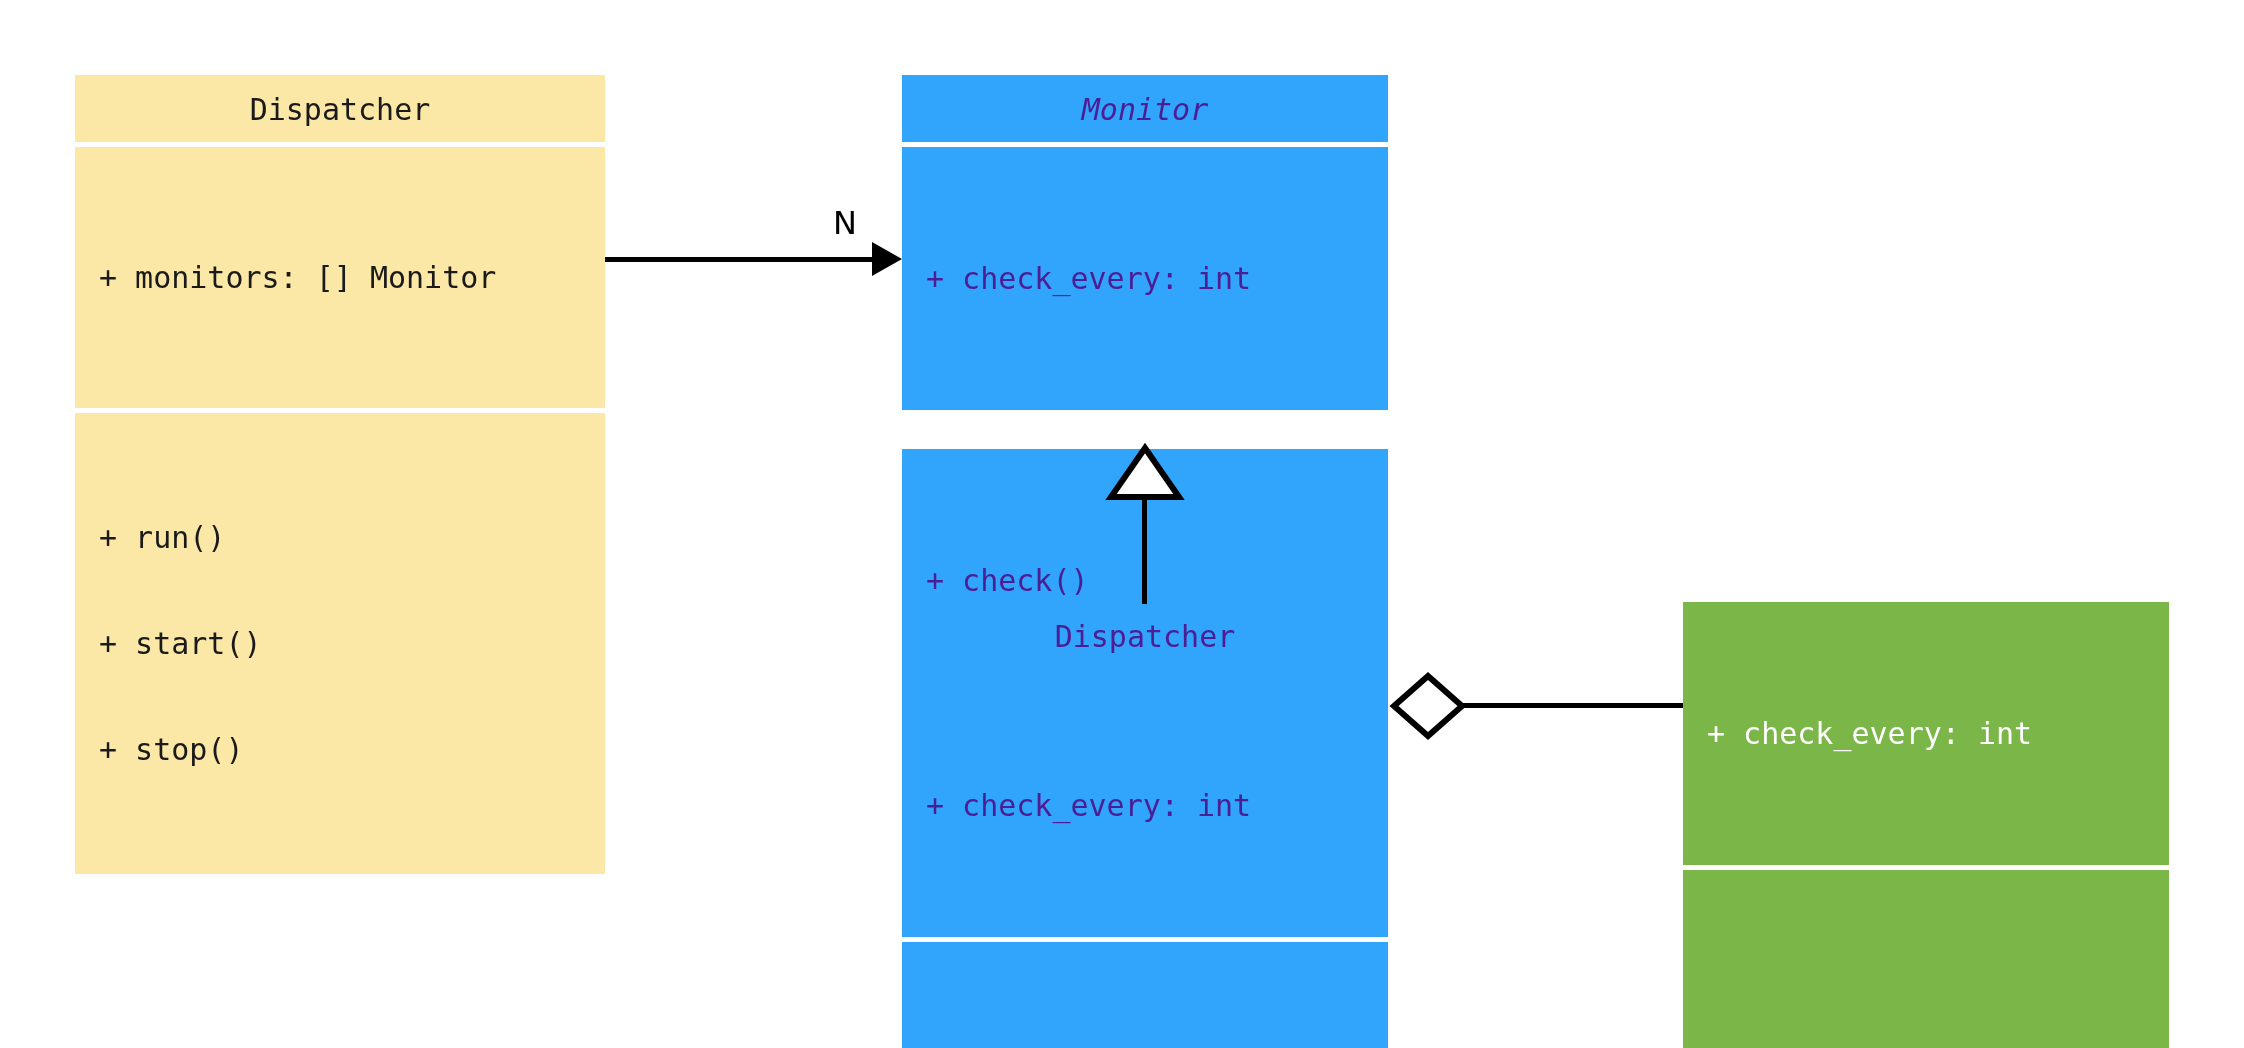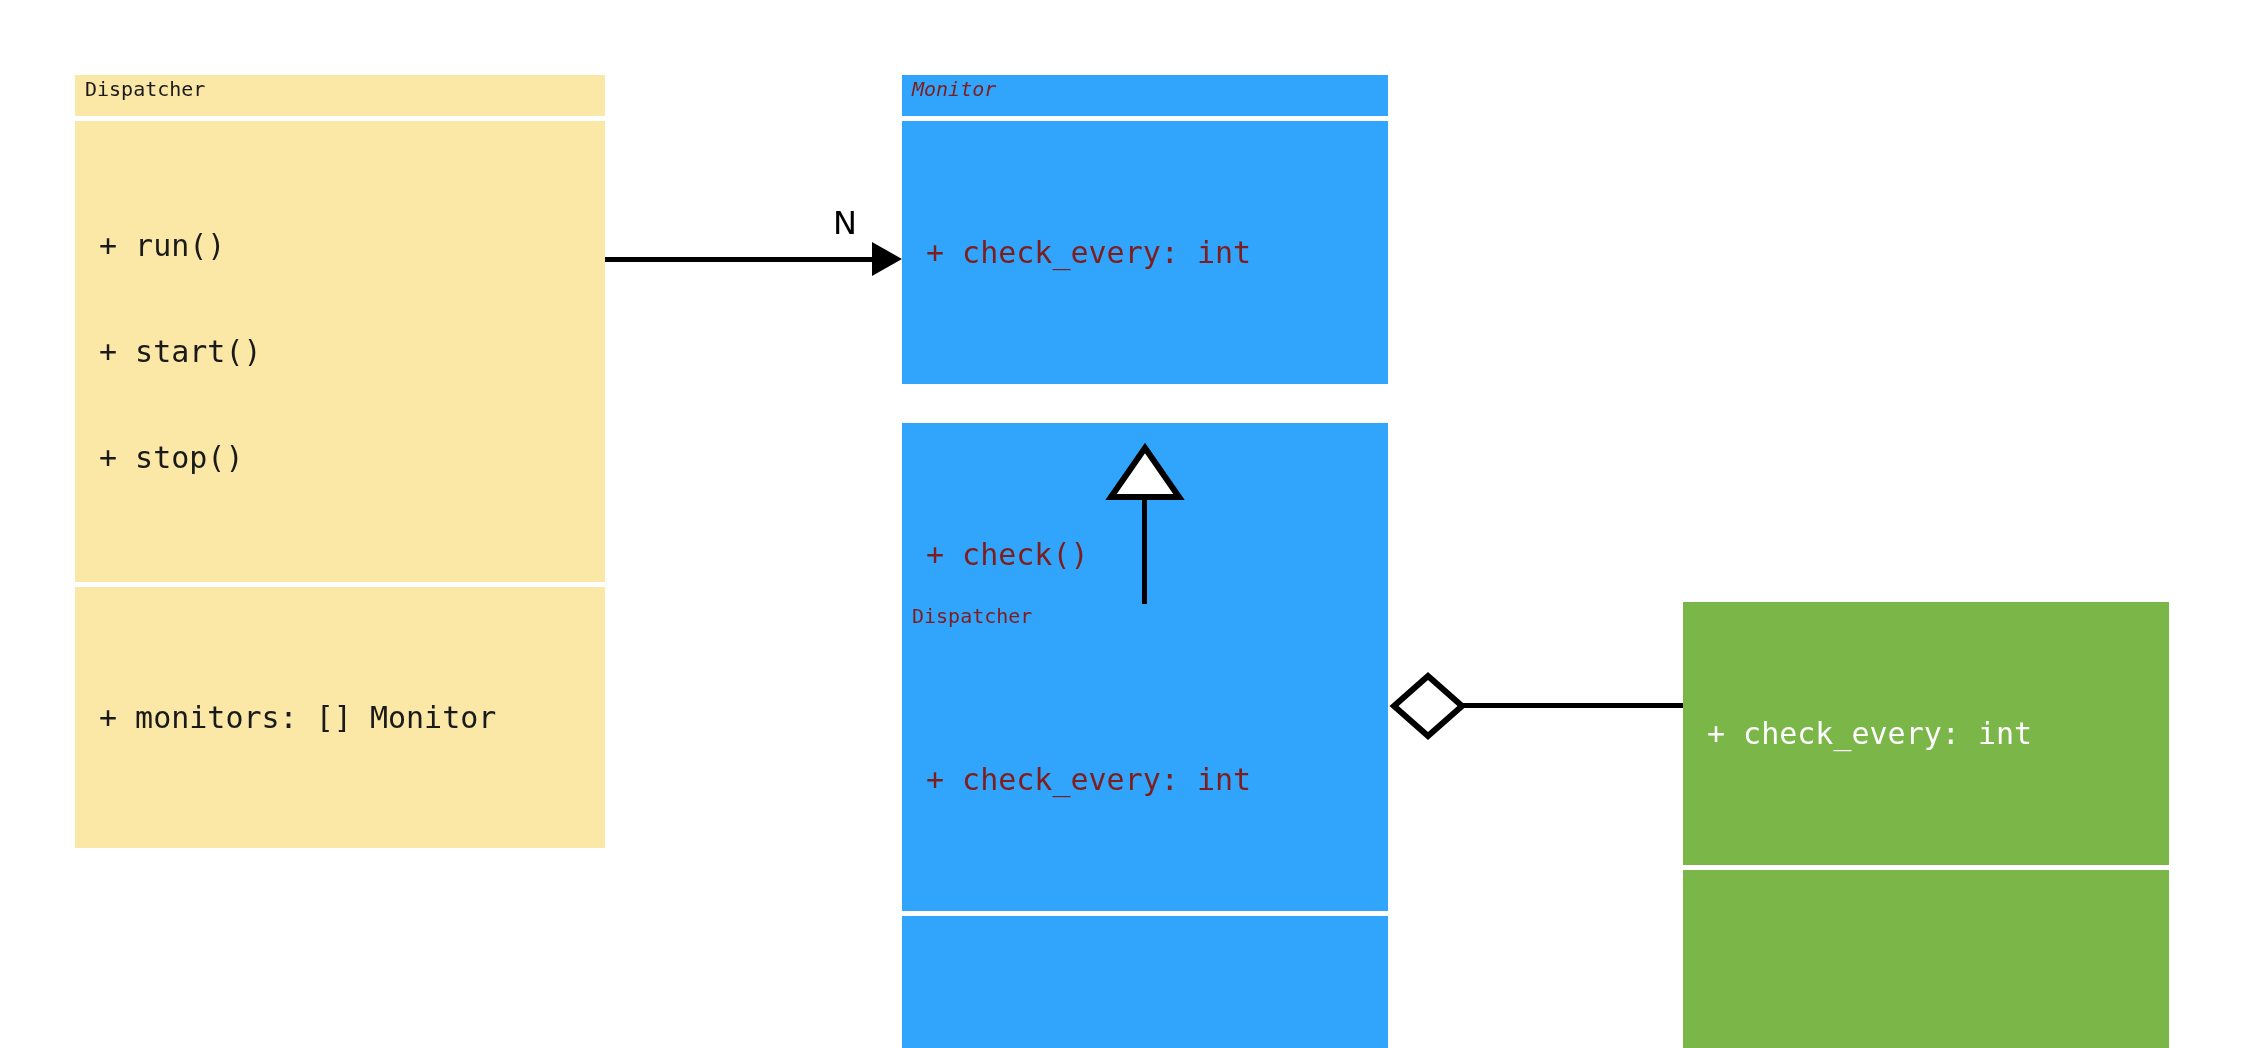--- a/index.html
+++ b/index.html
@@ -26,44 +26,44 @@
     display: flex;
     flex-direction: column;
     gap: 5px;            
     background: transparent;
   }
   .compartment {
     box-sizing: border-box;
     width: 100%;
   }
   .cmp-title {
-    text-align: left;
-    font-size: 20px;
+    text-align: center;
+    font-size: 30px;
     line-height: 1;
-    padding: 4px 10px 17px 10px;
+    padding: 20px 10px 17px 10px;
     letter-spacing: 0px;
     white-space: nowrap;
   }
   .cmp-title.abstract {
     font-style: italic;
   }
   .cmp-body {
     font-size: 30px;
     line-height: 1.18;
     padding: 38px 24px 38px 24px;
     white-space: pre;
   }
   .cmp-body .row {
     display: block;
     white-space: pre;
   }
 
   
   .theme-yellow .compartment { background: #fbe8a6; color: #1a1a1a; }
-  .theme-blue   .compartment { background: #30a5fb; color: #7f1d1d; }
+  .theme-blue   .compartment { background: #30a5fb; color: #4c1d95; }
   .theme-green  .compartment { background: #7ab648; color: #ffffff; }
 
   
   .conn {
     position: absolute;
     pointer-events: none;
   }
   .line-h {
     position: absolute;
     background: #000000;
@@ -94,27 +94,27 @@
     overflow: visible;
   }
 </style>
 </head>
 <body>
 
 <div id="canvas">
 
   <div class="uml-class theme-yellow" style="left:75px; top:75px; width:530px;">
     <div class="compartment cmp-title">Dispatcher</div>
+    <div class="compartment cmp-body" style="padding-top:42px; padding-bottom:42px;">
+      <span class="row">+ monitors: [] Monitor</span>
+    </div>
     <div class="compartment cmp-body" style="padding-top:36px; padding-bottom:36px;">
       <span class="row">+ run()</span>
       <span class="row">+ start()</span>
       <span class="row">+ stop()</span>
-    </div>
-    <div class="compartment cmp-body" style="padding-top:42px; padding-bottom:42px;">
-      <span class="row">+ monitors: [] Monitor</span>
     </div>
   </div>
 
   <div class="uml-class theme-blue" style="left:902px; top:75px; width:486px;">
     <div class="compartment cmp-title abstract">Monitor</div>
     <div class="compartment cmp-body" style="padding-top:43px; padding-bottom:43px;">
       <span class="row">+ check_every: int</span>
     </div>
     <div class="compartment cmp-body" style="padding-top:43px; padding-bottom:43px;margin-top:34px;">
       <span class="row">+ check()</span>

